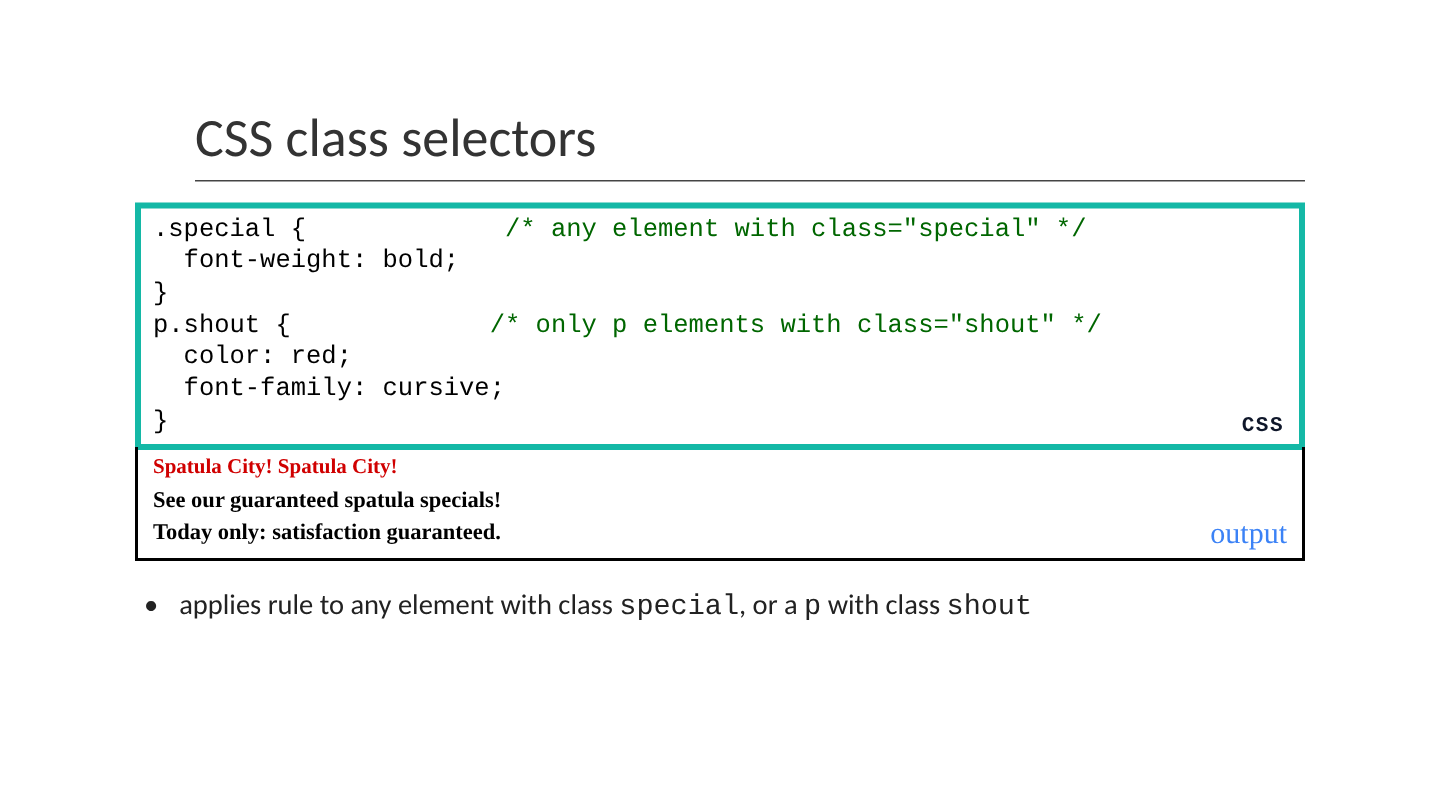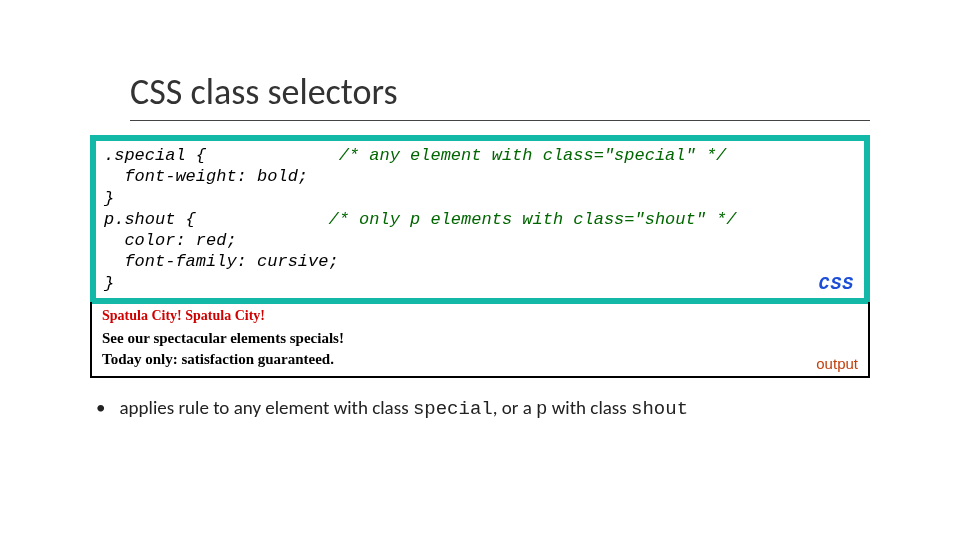--- a/index.html
+++ b/index.html
@@ -14,39 +14,38 @@
   .slide-title {
     font-size: 36px;
     font-weight: 300;
     color: #333;
     border-bottom: 1px solid #444;
     padding-bottom: 6px;
     margin-bottom: 14px;
     margin-left: 40px;
   }
   .code-box {
-    border: 6px solid #14b8a6;
+    border: 4px solid #14b8a6;
     padding: 4px 8px 4px 8px;
     font-family: "Courier New", monospace;
     font-size: 17px;
     line-height: 1.25;
     position: relative;
     white-space: pre;
     margin-bottom: 0;
-    font-style: italic;
   }
   .code-box .comment { color: #006600; }
   .code-box .label {
     position: absolute;
     right: 10px;
     bottom: 2px;
-    color: #1d4ed8;
+    color: #0f172a;
     font-family: "Courier New", monospace;
     font-weight: bold;
-    font-size: 18px;
+    font-size: 14px;
     letter-spacing: 1px;
   }
   .output-box {
     border: 2px solid #000;
     border-top: none;
     padding: 6px 10px 8px 10px;
     position: relative;
     margin-top: -2px;
     margin-bottom: 18px;
     font-family: "Times New Roman", serif;
@@ -60,23 +59,23 @@
   }
   .output-box .line {
     font-size: 15px;
     color: #000;
     margin-top: 4px;
   }
   .output-box .label {
     position: absolute;
     right: 10px;
     bottom: 4px;
-    color: #c2410c;
-    font-family: Liberation Sans, sans-serif;
-    font-size: 15px;
+    color: #3b82f6;
+    font-family: Liberation Serif, serif;
+    font-size: 20px;
   }
   .bullet-row {
     display: flex;
     align-items: baseline;
     font-size: 19px;
     color: #222;
     padding-left: 6px;
   }
   .bullet-row .dot { margin-right: 14px; }
   .mono { font-family: "Courier New", monospace; }
@@ -90,21 +89,21 @@
 <span>  font-weight: bold;</span>
 <span>}</span>
 <span><span>p.shout</span><span> {</span>             <span class="comment">/* only p elements with class="shout" */</span></span>
 <span>  color: red;</span>
 <span>  font-family: cursive;</span>
 <span>}</span>
 <span class="label">CSS</span></div>
 
 <div class="output-box">
   <div class="shout">Spatula City! Spatula City!</div>
-  <div class="line"><b>See our spectacular elements specials!</b></div>
+  <div class="line"><b>See our guaranteed spatula specials!</b></div>
   <div class="line"><b>Today only: satisfaction guaranteed.</b></div>
   <span class="label">output</span>
 </div>
 
 <div class="bullet-row">
   <span class="dot">•</span>
   <span>
     <span>applies rule to any element with class </span><span class="mono">special</span><span>, or a </span><span class="mono">p</span><span> with class </span><span class="mono">shout</span>
   </span>
 </div>

